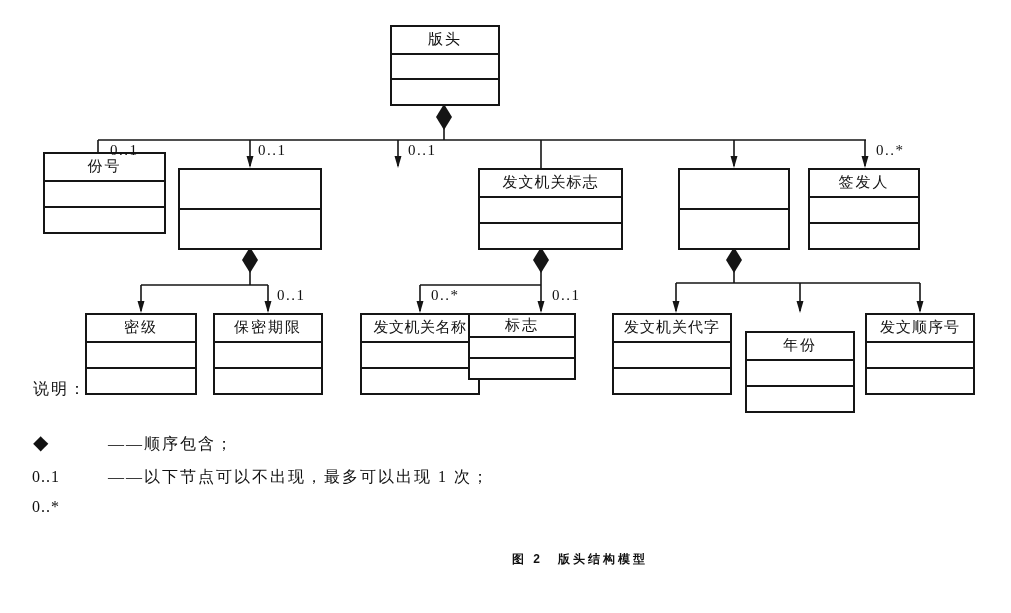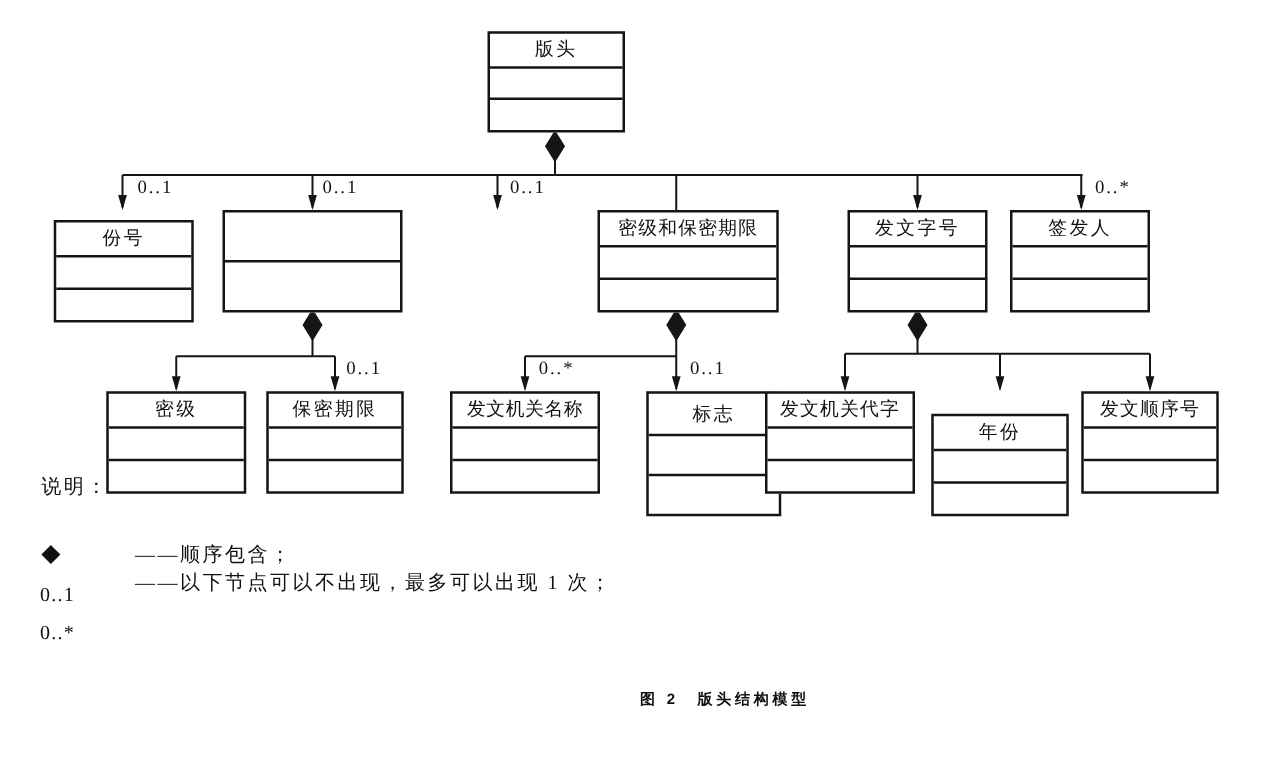--- a/index.html
+++ b/index.html
@@ -88,40 +88,39 @@
       </g>
     </g>
   </svg>
 
   <div class="node" style="left:390px;top:25px;width:110px;height:81px">
     <div class="node-title">版头</div>
     <div class="node-cell"></div>
     <div class="node-cell"></div>
   </div>
 
-  <div class="node" style="left:43px;top:176px;width:112px;height:82px">
+  <div class="node" style="left:43px;top:152px;width:123px;height:82px">
     <div class="node-title">份号</div>
     <div class="node-cell"></div>
     <div class="node-cell"></div>
   </div>
 
   <div class="node" style="left:178px;top:168px;width:144px;height:82px">
     <div class="node-cell"></div>
     <div class="node-cell"></div>
   </div>
 
 
   <div class="node" style="left:478px;top:168px;width:145px;height:82px">
-    <div class="node-title" style="letter-spacing:1px">密级和保密期限</div>
+    <div class="node-title" style="letter-spacing:1px">发文机关标志</div>
     <div class="node-cell"></div>
     <div class="node-cell"></div>
   </div>
 
   <div class="node" style="left:678px;top:168px;width:112px;height:82px">
-    <div class="node-title">发文字号</div>
     <div class="node-cell"></div>
     <div class="node-cell"></div>
   </div>
 
   <div class="node" style="left:808px;top:168px;width:112px;height:82px">
     <div class="node-title">签发人</div>
     <div class="node-cell"></div>
     <div class="node-cell"></div>
   </div>
 
@@ -136,21 +135,21 @@
     <div class="node-cell"></div>
     <div class="node-cell"></div>
   </div>
 
   <div class="node" style="left:360px;top:313px;width:120px;height:82px">
     <div class="node-title" style="letter-spacing:0.5px">发文机关名称</div>
     <div class="node-cell"></div>
     <div class="node-cell"></div>
   </div>
 
-  <div class="node" style="left:517px;top:313px;width:108px;height:100px">
+  <div class="node" style="left:468px;top:313px;width:108px;height:67px">
     <div class="node-title">标志</div>
     <div class="node-cell"></div>
     <div class="node-cell"></div>
   </div>
 
   <div class="node" style="left:612px;top:313px;width:120px;height:82px">
     <div class="node-title" style="letter-spacing:1px">发文机关代字</div>
     <div class="node-cell"></div>
     <div class="node-cell"></div>
   </div>
@@ -174,19 +173,19 @@
   <span class="mult" style="left:277px;top:287px">0..1</span>
   <span class="mult" style="left:431px;top:287px">0..*</span>
   <span class="mult" style="left:552px;top:287px">0..1</span>
 
   <div class="legend-heading" style="left:33px;top:379px;position:absolute">说明：</div>
 
   <span class="legend-sym diamond" style="left:33px;top:430px">◆</span>
   <span class="legend-text" style="left:108px;top:434px">——顺序包含；</span>
 
   <span class="legend-sym" style="left:32px;top:468px">0..1</span>
-  <span class="legend-text" style="left:108px;top:456px">——以下节点可以不出现，最多可以出现 1 次；</span>
+  <span class="legend-text" style="left:108px;top:467px">——以下节点可以不出现，最多可以出现 1 次；</span>
 
   <span class="legend-sym" style="left:32px;top:498px">0..*</span>
 
   <div class="caption">图 2　版头结构模型</div>
 
 </div>
 
 </body></html>

